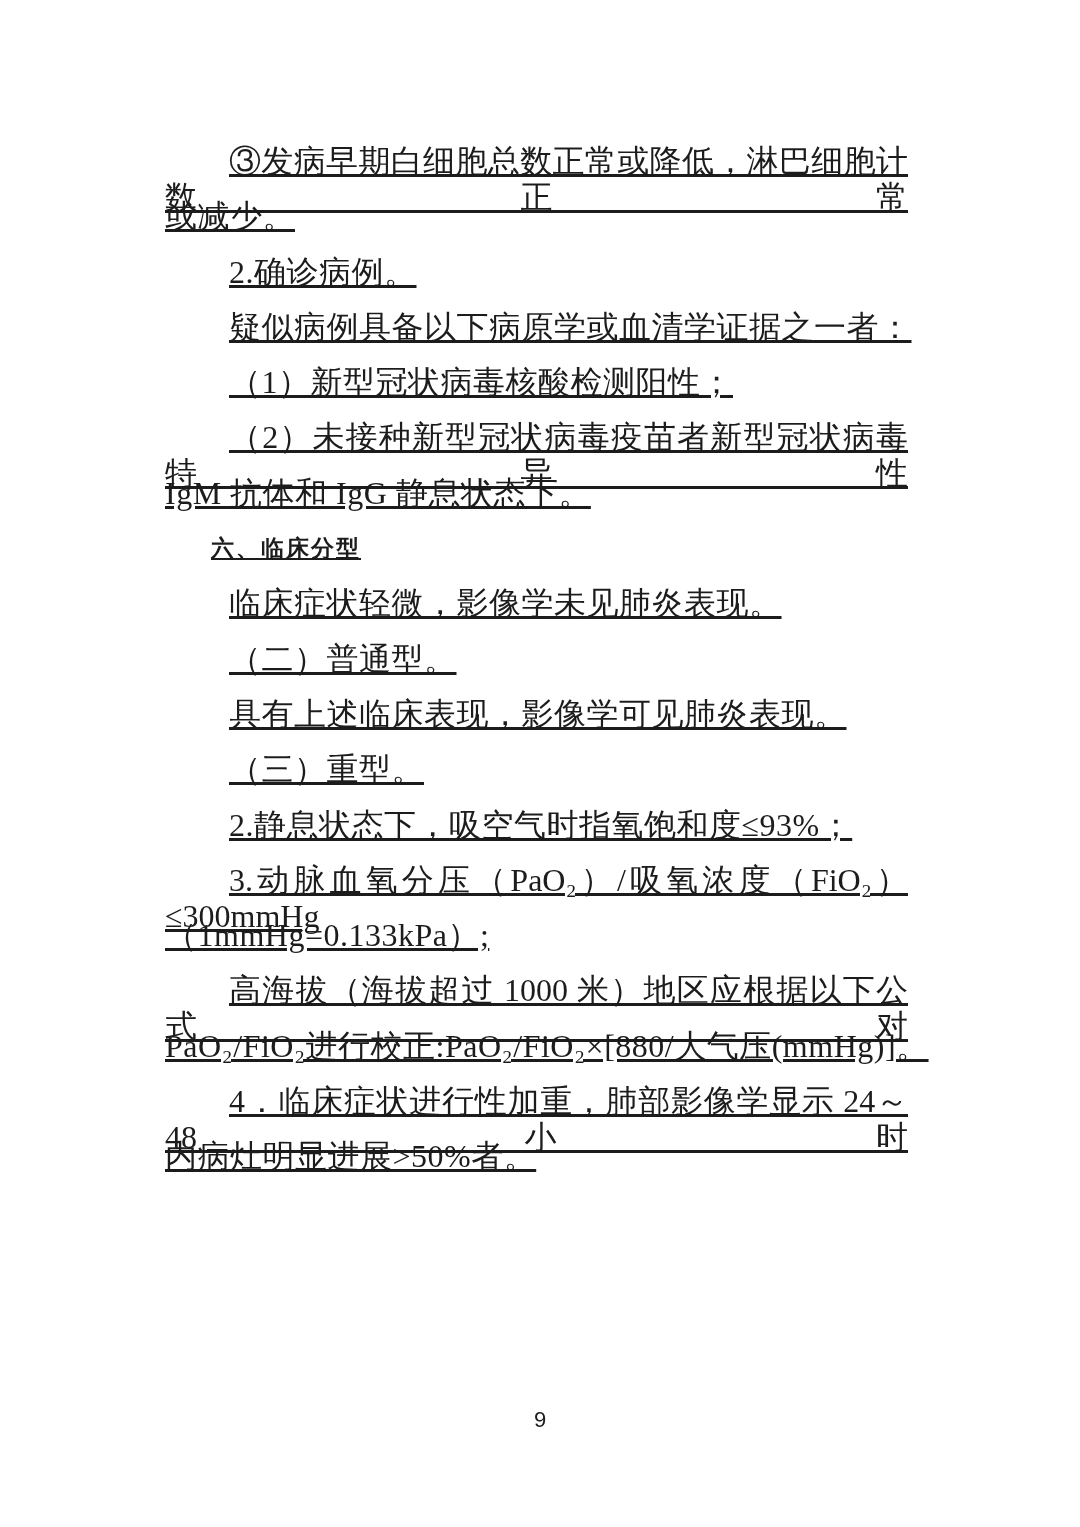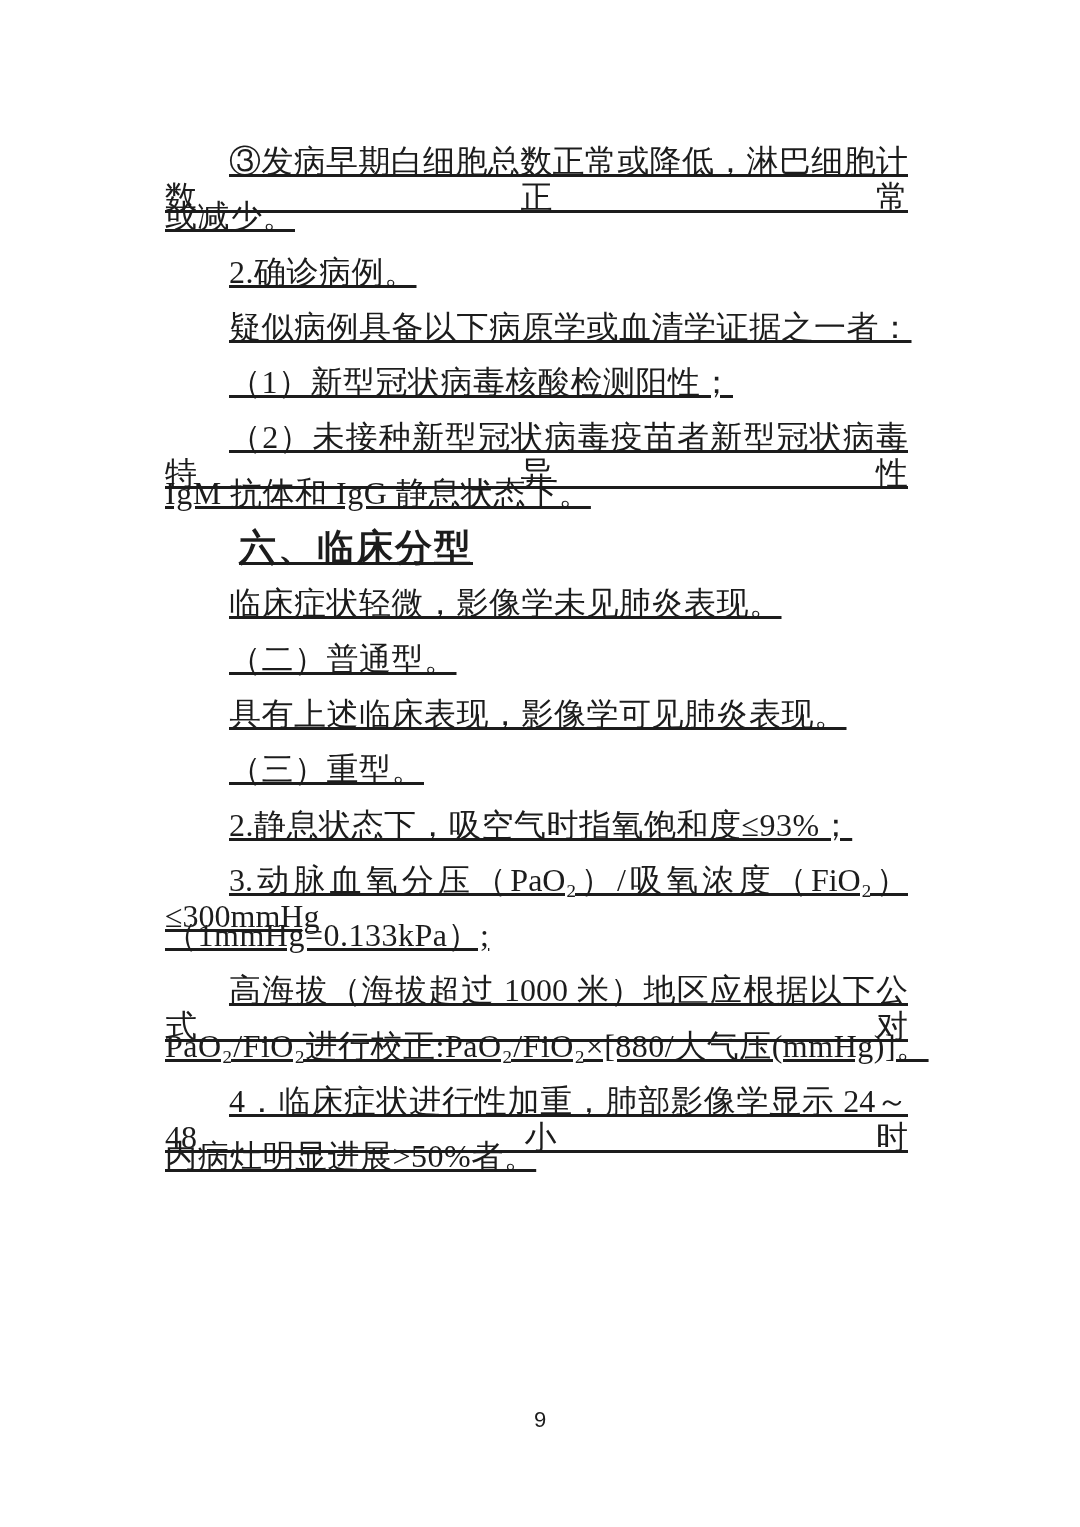--- a/index.html
+++ b/index.html
@@ -31,21 +31,21 @@
   .line.justify{
     white-space:normal;
     text-align:justify;
     text-align-last:justify;
     letter-spacing:0;
   }
   .line.bold{
     font-weight:bold;
     font-family:"Liberation Sans","DejaVu Sans",sans-serif;
     letter-spacing:2px;
-    font-size:37px;
+    font-size:23px;
   }
   .footer{
     position:absolute;
     top:1405px;
     left:0;
     width:100%;
     text-align:center;
     font-size:22px;
     line-height:30px;
     font-family:"Liberation Sans","DejaVu Sans",sans-serif;

